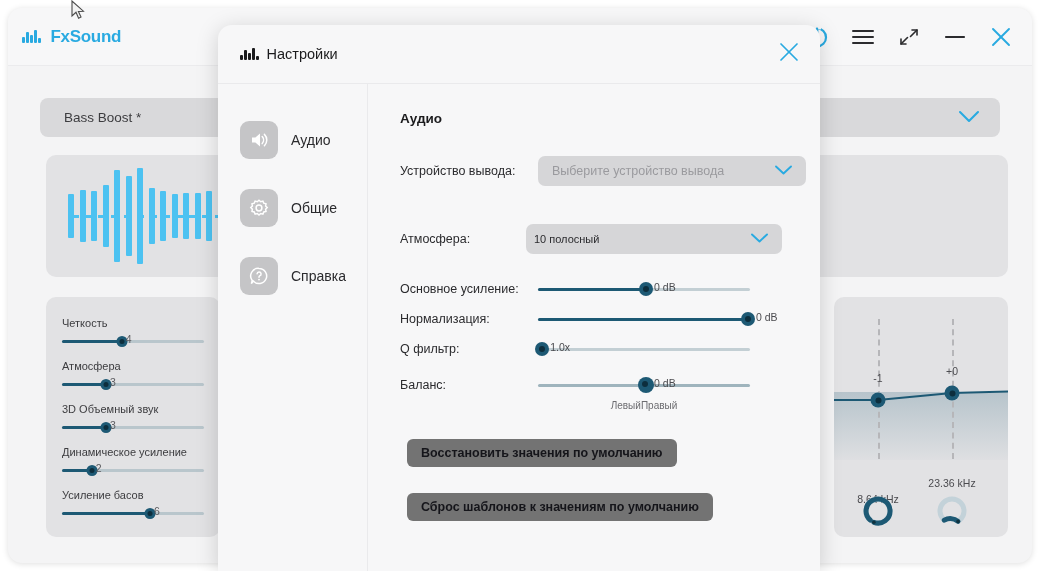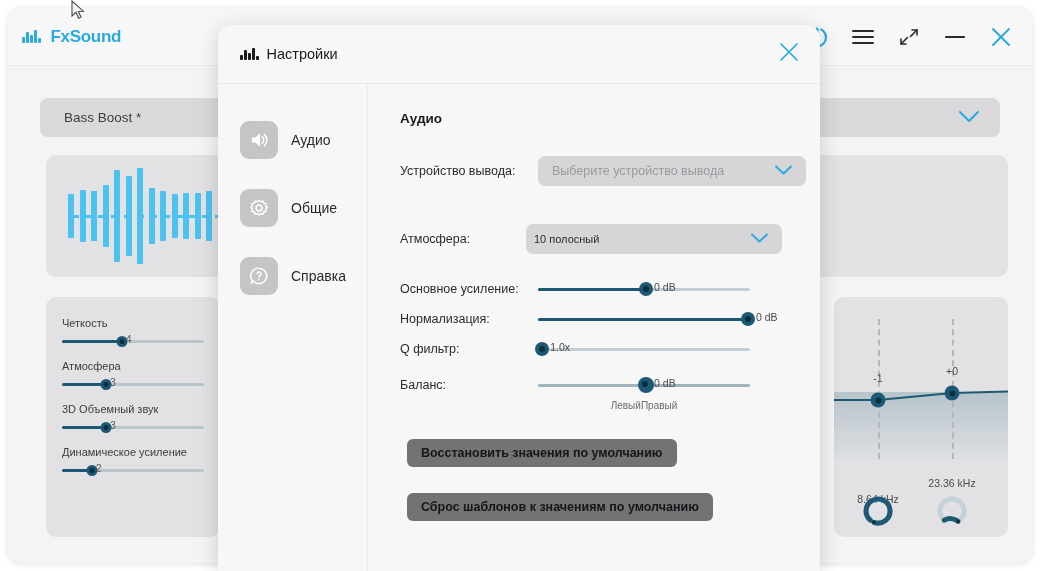--- a/index.html
+++ b/index.html
@@ -296,20 +296,29 @@
           <div class="eff-val" style="left: 31%;">3</div>
         </div>
       </div>
       <div class="eff" style="top: 149px;">
         <div class="eff-label">Динамическое усиление</div>
         <div class="eff-slider">
           <div class="eff-track"></div>
           <div class="eff-fill" style="width: 21%;"></div>
           <div class="eff-knob" style="left: 21%;"></div>
           <div class="eff-val" style="left: 21%;">2</div>
+        </div>
+      </div>
+      <div class="eff" style="top: 192px;">
+        <div class="eff-label">Усиление басов</div>
+        <div class="eff-slider">
+          <div class="eff-track"></div>
+          <div class="eff-fill" style="width: 62%;"></div>
+          <div class="eff-knob" style="left: 62%;"></div>
+          <div class="eff-val" style="left: 62%;">6</div>
         </div>
       </div>
     </div>
 
   <div id="eq-panel">
     <div class="eq-curve-fill"></div>
     <svg id="eq-curve-svg" width="174" height="240" style="position:absolute;left:0;top:0">
       <polyline points="-10,103 44,103 118,96 190,94" fill="none" stroke="#1d5974" stroke-width="2"></polyline>
     </svg>
   <div class="eq-vline" style="left: 44px;"></div>

